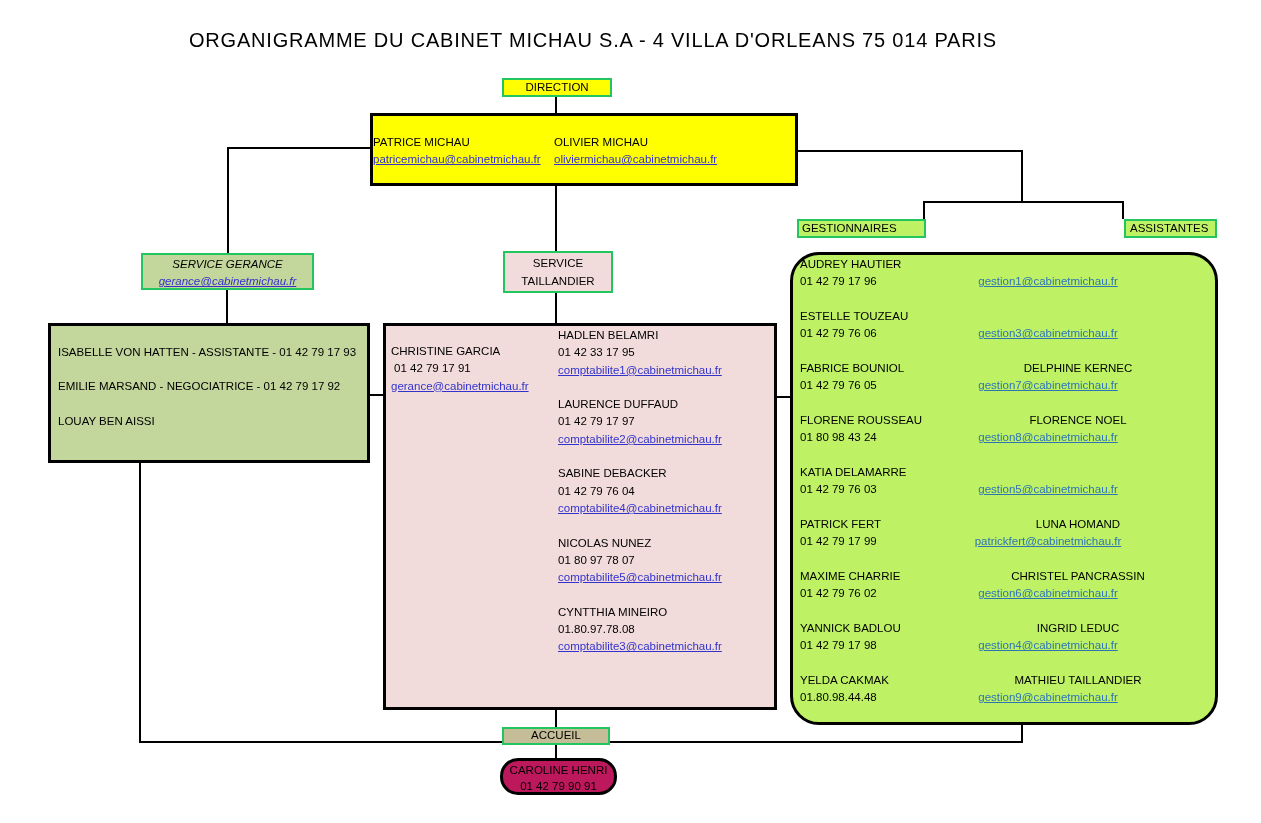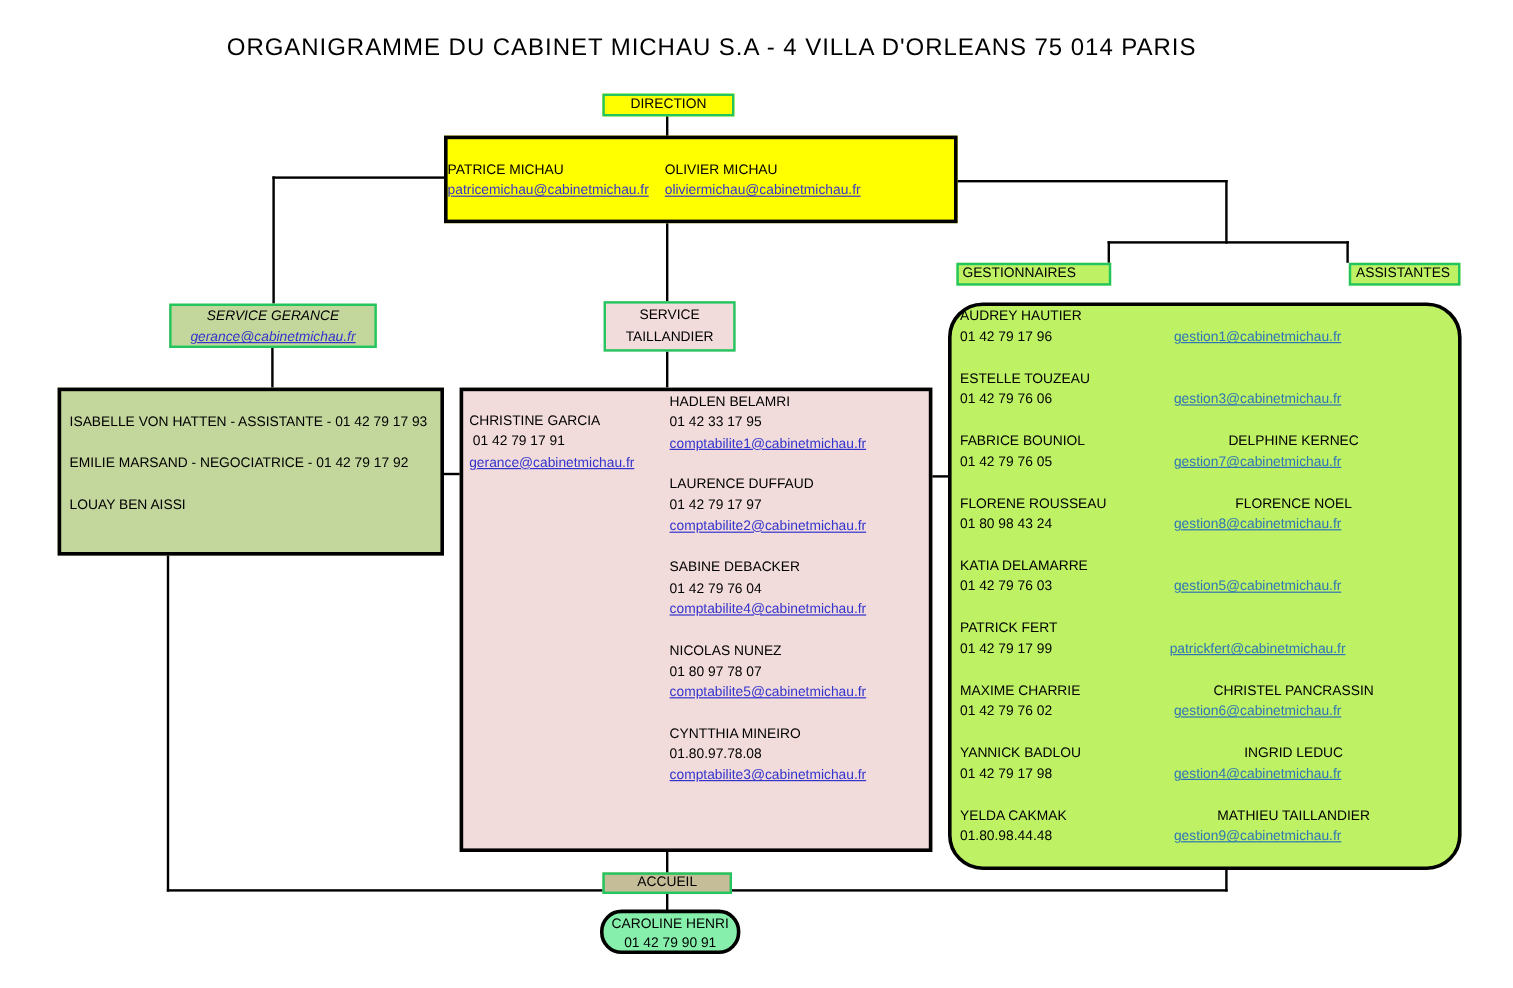--- a/index.html
+++ b/index.html
@@ -14,21 +14,21 @@
   a.dk{color:#3333cc;text-decoration:underline;}
   a.lt{color:#2e75b6;text-decoration:underline;}
   .title{font-size:20px;letter-spacing:0.8px;font-weight:400;}
   .lh{line-height:17.3px;}
   
   .c-yellow{background:#ffff00;}
   .c-green{background:#c3d69b;}
   .c-pink{background:#f2dcdb;}
   .c-blue{background:#bef264;}
   .c-tan{background:#c4bd97;}
-  .c-lav{background:#86efac;border-radius:18px;}
+  .c-lav{background:#be185d;border-radius:18px;}
   
   .dir-members{display:flex;padding:18px 60px 0 0;}
   .dir-members .col{flex:1;line-height:17.3px;}
   
   .v-list{padding:18px 0 0 7px;}
   .v-item{line-height:17.3px;margin-bottom:17.1px;white-space:nowrap;}
   
   .c-manager{position:absolute;left:5px;top:17px;line-height:17.3px;white-space:nowrap;}
   .c-staff{position:absolute;left:172px;top:1px;}
   .c-block{line-height:17.3px;margin-bottom:17.3px;white-space:nowrap;}
@@ -172,20 +172,21 @@
       </div>
       <div class="g-row">
         <div class="g-name">KATIA DELAMARRE</div>
         <div class="g-phone">01 42 79 76 03</div>
         <div class="g-aname"></div>
         <a class="g-email lt">gestion5@cabinetmichau.fr</a>
       </div>
       <div class="g-row">
         <div class="g-name">PATRICK FERT</div>
         <div class="g-phone">01 42 79 17 99</div>
+        <div class="g-aname">LUNA HOMAND</div>
         <a class="g-email lt">patrickfert@cabinetmichau.fr</a>
       </div>
       <div class="g-row">
         <div class="g-name">MAXIME CHARRIE</div>
         <div class="g-phone">01 42 79 76 02</div>
         <div class="g-aname">CHRISTEL PANCRASSIN</div>
         <a class="g-email lt">gestion6@cabinetmichau.fr</a>
       </div>
       <div class="g-row">
         <div class="g-name">YANNICK BADLOU</div>

